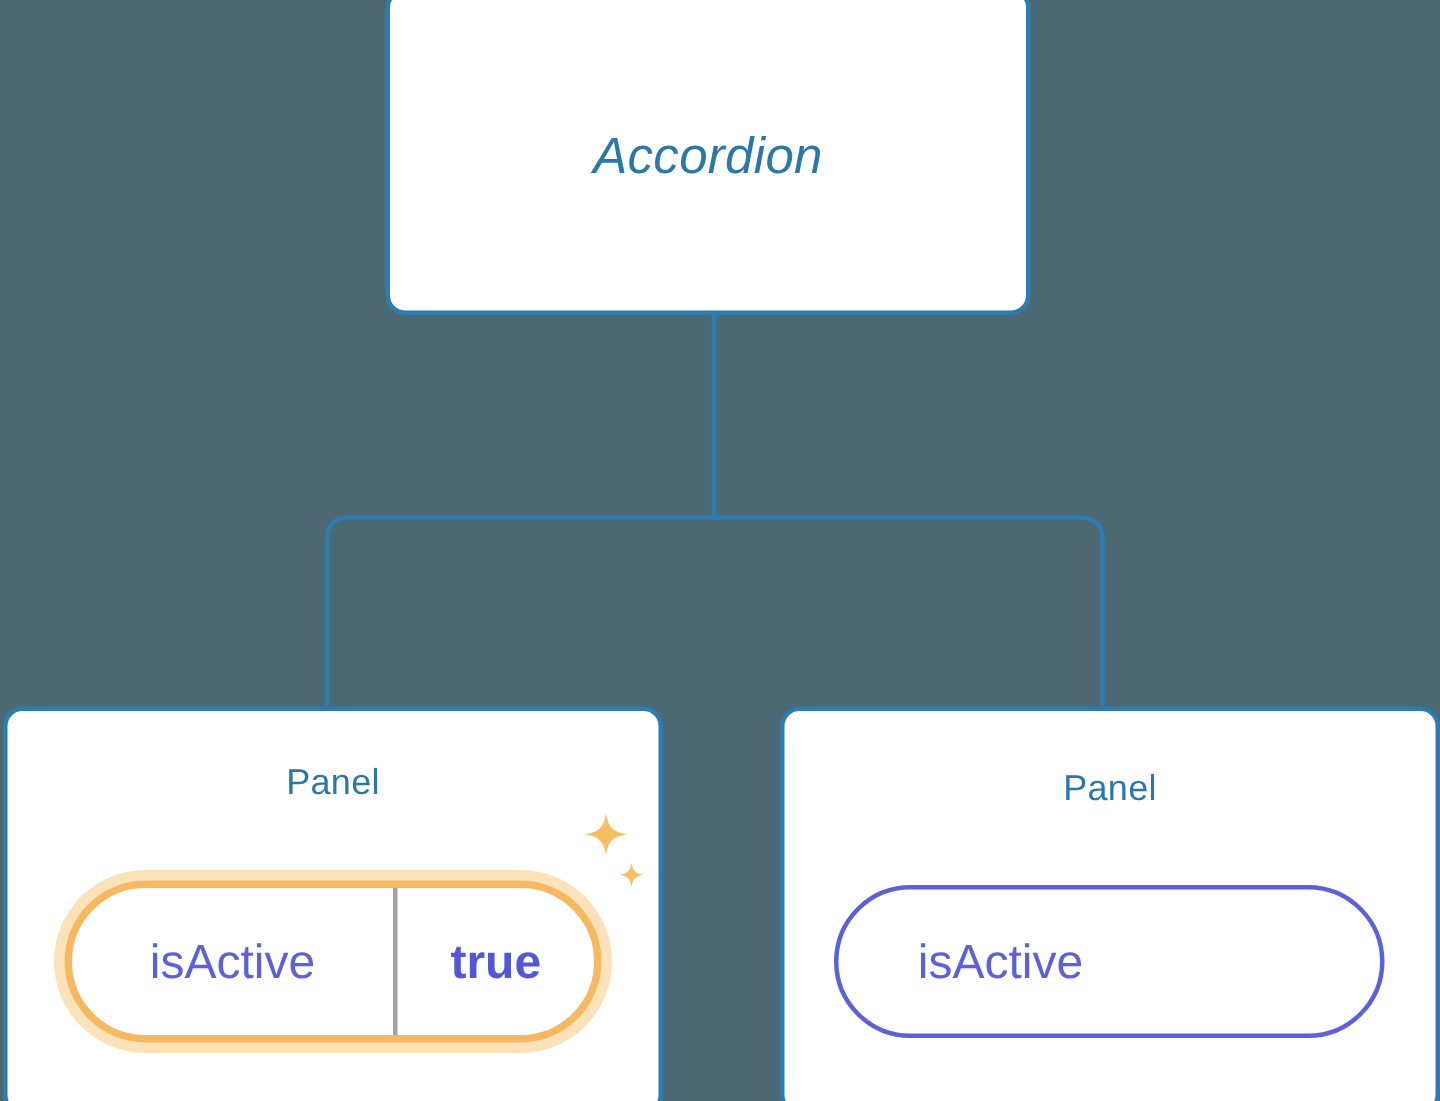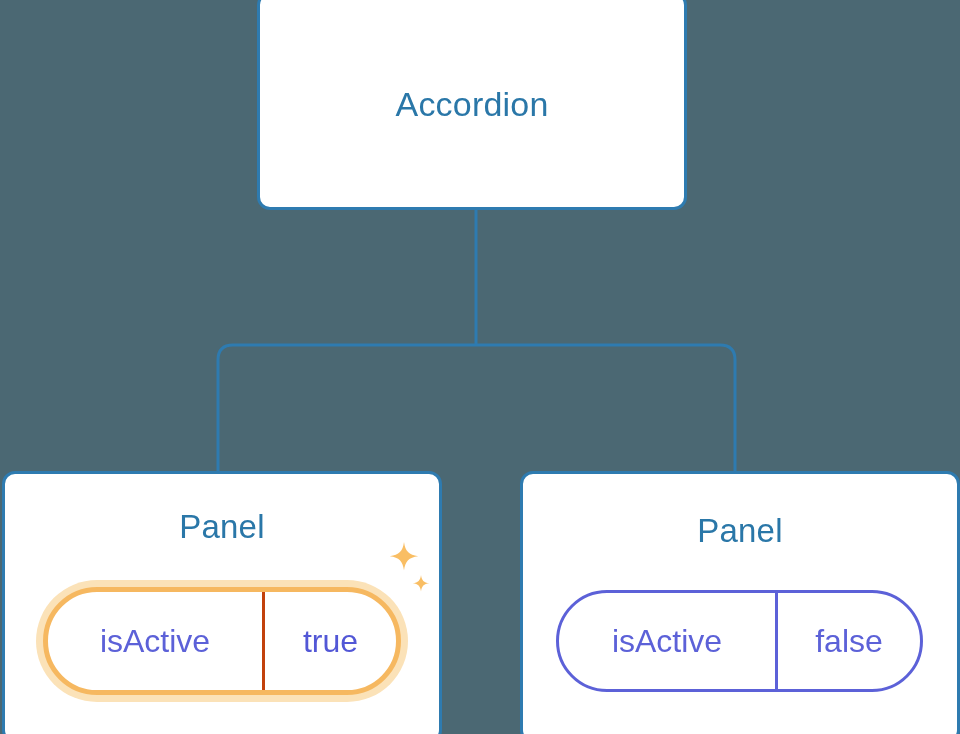--- a/index.html
+++ b/index.html
@@ -35,35 +35,36 @@
     border: 3px solid #2e7bb0;
     border-radius: 13px;
     box-sizing: border-box;
   }
   .node-title {
     position: absolute;
     left: 0;
     right: 0;
     text-align: center;
     color: #2a77a8;
-    font-size: 33px;
+    font-size: 24px;
     font-weight: 400;
     letter-spacing: 0.2px;
     white-space: nowrap;
   }
 
   #node-accordion {
     left: 257px;
     top: -8px;
     width: 430px;
     height: 218px;
   }
   #node-accordion .node-title {
     top: 90px;
     font-size: 34px;
+    font-style: italic;
   }
 
   #node-panel-left {
     left: 2px;
     top: 471px;
     width: 440px;
     height: 272px;
   }
   #node-panel-left .node-title {
     top: 34px;
@@ -106,22 +107,22 @@
     border-left: 3px solid #5c61d8;
   }
 
   
   .pill-glow {
     border: 5px solid #f6b860;
     border-radius: 999px;
     box-shadow: 0 0 0 7px #fbe2b8;
   }
   .pill-glow .pill-val {
-    border-left: 3px solid #c2410c;
-    font-weight: 400;
+    border-left: 3px solid #a3a3a3;
+    font-weight: 700;
     color: #5257d6;
   }
 
   
   #pill-left {
     left: 43px;
     top: 587px;
     width: 358px;
     height: 108px;
   }
@@ -175,16 +176,15 @@
   <svg class="sparkle" id="sparkle-small" width="22" height="22" viewBox="0 0 24 24" xmlns="http://www.w3.org/2000/svg">
     <path d="M12 1 C12.8 7 15 9.2 21 10 C15 10.8 12.8 13 12 19 C11.2 13 9 10.8 3 10 C9 9.2 11.2 7 12 1 Z" fill="#f9be64"></path>
   </svg>
 
   <div class="node" id="node-panel-right">
     <div class="node-title">Panel</div>
   </div>
 
   <div class="pill pill-plain" id="pill-right">
     <div class="pill-key">isActive</div>
-    <div class="pill-val">false</div>
   </div>
 
 </div>
 
 </body></html>

